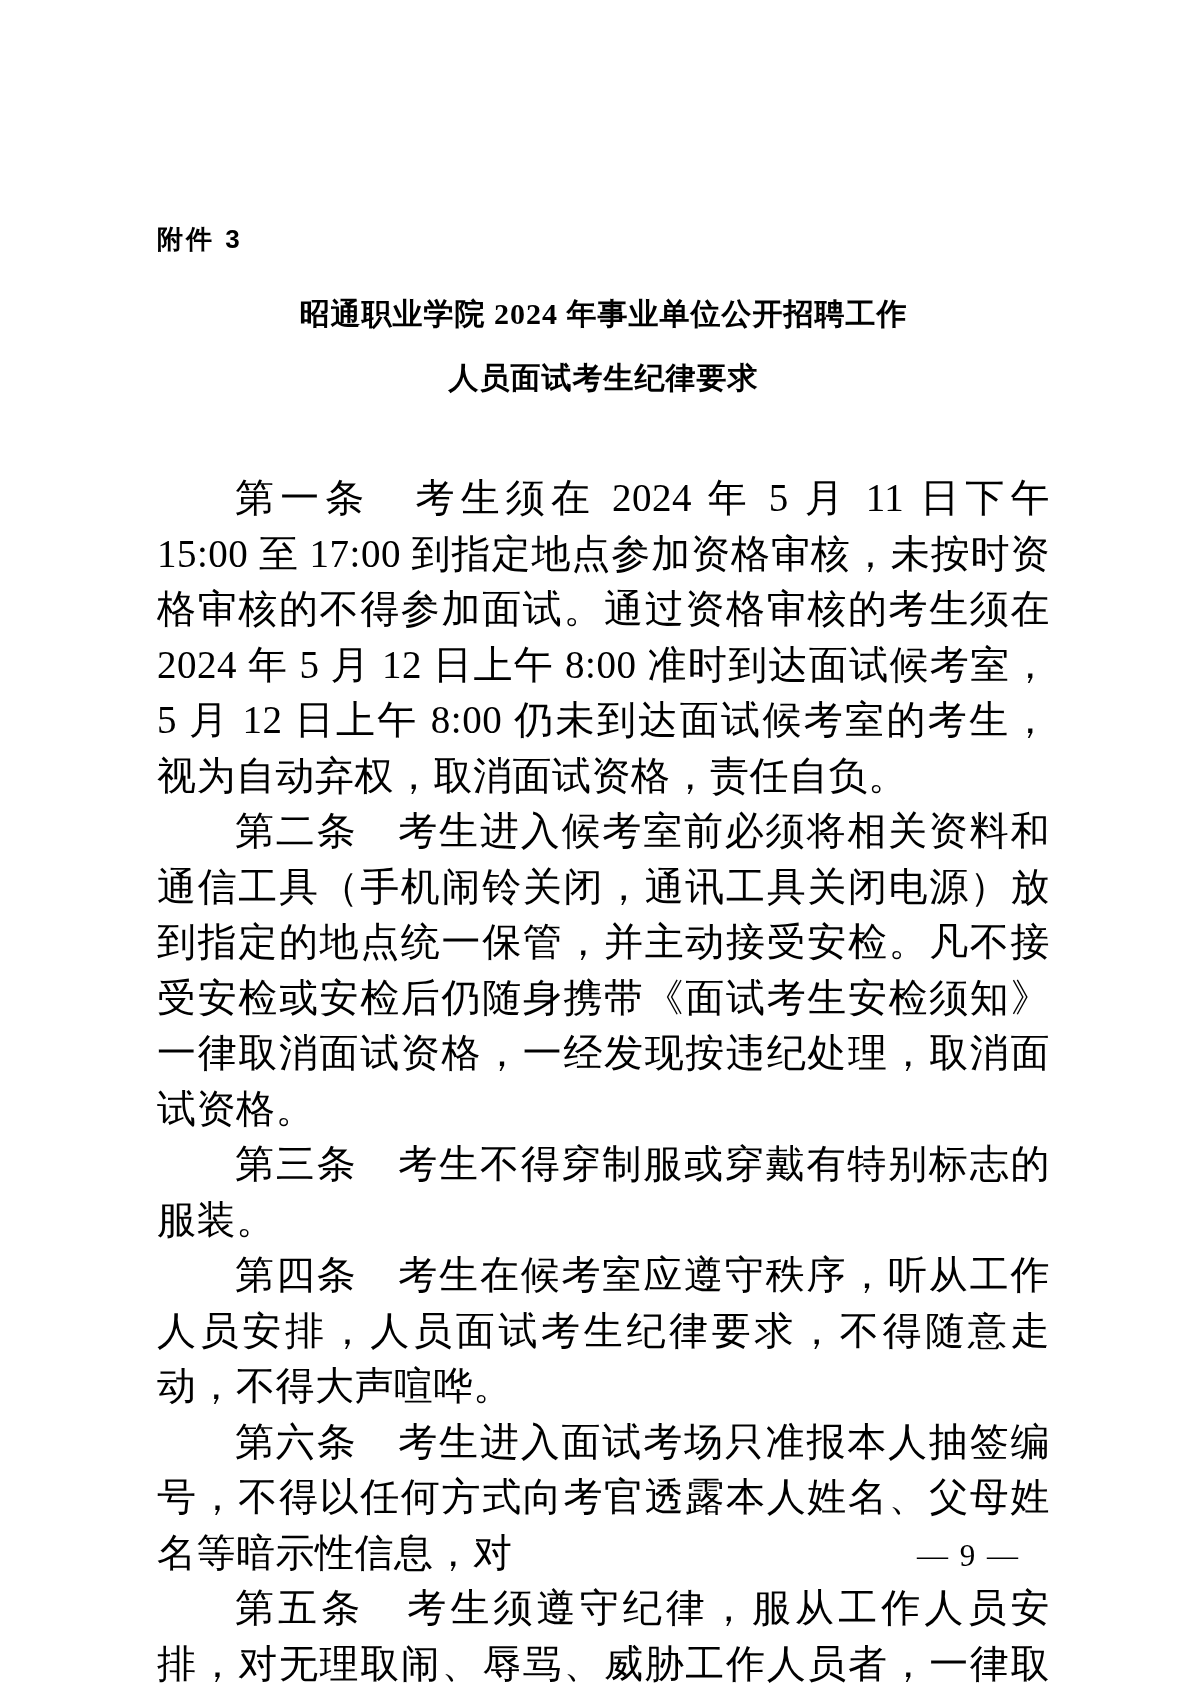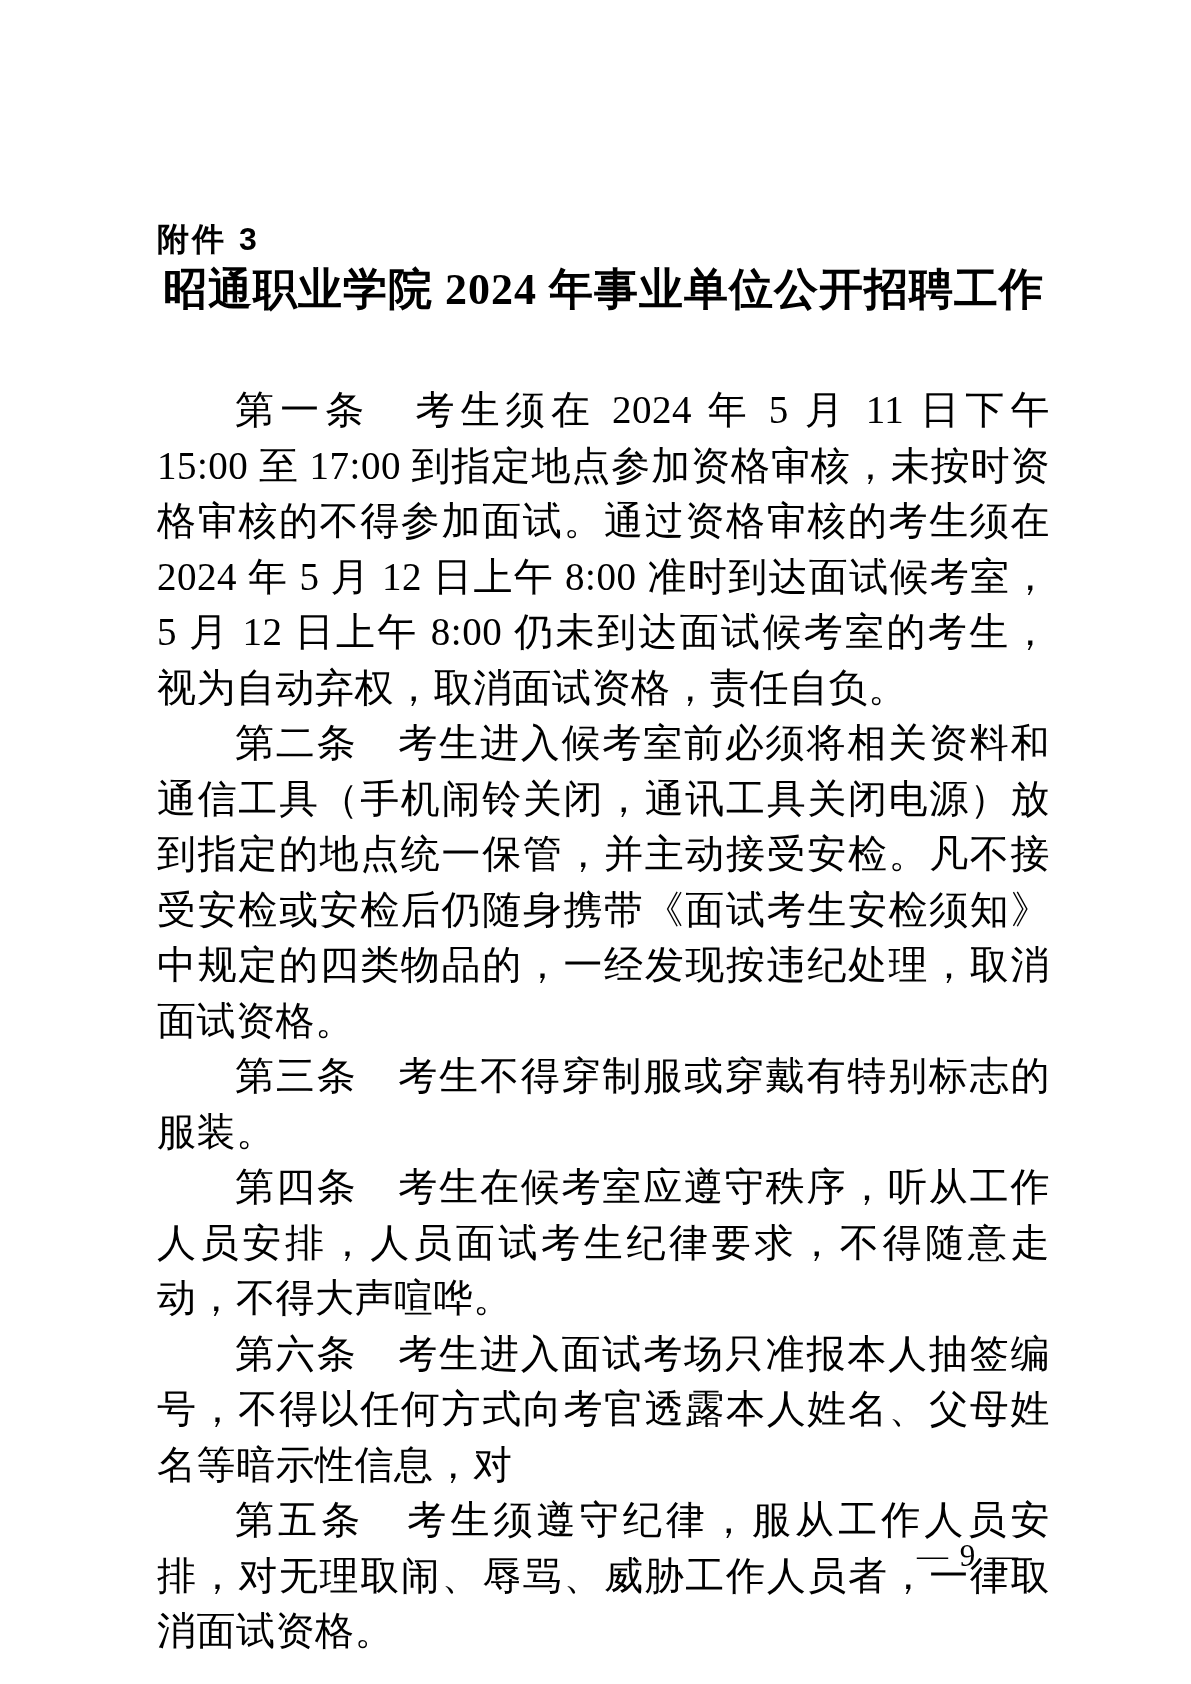--- a/index.html
+++ b/index.html
@@ -19,31 +19,31 @@
   .content {
     position: absolute;
     left: 157px;
     top: 0;
     width: 893px;
   }
   .attachment-label {
     margin-top: 220px;
     font-family: "Liberation Sans", "DejaVu Sans", sans-serif;
     font-weight: bold;
-    font-size: 32px;
+    font-size: 26px;
     line-height: 38px;
     letter-spacing: 3px;
     text-align: left;
   }
   .doc-title {
-    margin-top: 0;
+    margin-top: 24px;
     text-align: center;
     font-family: "Liberation Serif", "DejaVu Serif", serif;
     font-weight: bold;
-    font-size: 44px;
+    font-size: 30px;
     line-height: 64px;
     letter-spacing: 1px;
   }
   .doc-title .title-line {
     display: block;
     white-space: nowrap;
   }
   .doc-body {
     margin-top: 60px;
     font-size: 39px;
@@ -70,25 +70,26 @@
 </head>
 <body>
 
 <div class="page">
   <div class="content">
 
     <div class="attachment-label">附件 3</div>
 
     <h1 class="doc-title">
       <span class="title-line">昭通职业学院 2024 年事业单位公开招聘工作</span>
+      <span class="title-line">人员面试考生纪律要求</span>
     </h1>
 
     <div class="doc-body">
       <p>第一条　考生须在 2024 年 5 月 11 日下午 15:00 至 17:00 到指定地点参加资格审核，未按时资格审核的不得参加面试。通过资格审核的考生须在 2024 年 5 月 12 日上午 8:00 准时到达面试候考室，5 月 12 日上午 8:00 仍未到达面试候考室的考生，视为自动弃权，取消面试资格，责任自负。</p>
-      <p>第二条　考生进入候考室前必须将相关资料和通信工具（手机闹铃关闭，通讯工具关闭电源）放到指定的地点统一保管，并主动接受安检。凡不接受安检或安检后仍随身携带《面试考生安检须知》中规定的四类物品的，一经发现按违纪处理，取消面试资格。</p>
+      <p>第二条　考生进入候考室前必须将相关资料和通信工具（手机闹铃关闭，通讯工具关闭电源）放到指定的地点统一保管，并主动接受安检。凡不接受安检或安检后仍随身携带《面试考生安检须知》一律取消面试资格，一经发现按违纪处理，取消面试资格。</p>
       <p>第三条　考生不得穿制服或穿戴有特别标志的服装。</p>
       <p>第四条　考生在候考室应遵守秩序，听从工作人员安排，人员面试考生纪律要求，不得随意走动，不得大声喧哗。</p>
       <p>第六条　考生进入面试考场只准报本人抽签编号，不得以任何方式向考官透露本人姓名、父母姓名等暗示性信息，对</p>
       <p>第五条　考生须遵守纪律，服从工作人员安排，对无理取闹、辱骂、威胁工作人员者，一律取消面试资格。</p>
     </div>
 
   </div>
 
   <div class="page-number">— 9 —</div>
 </div>

